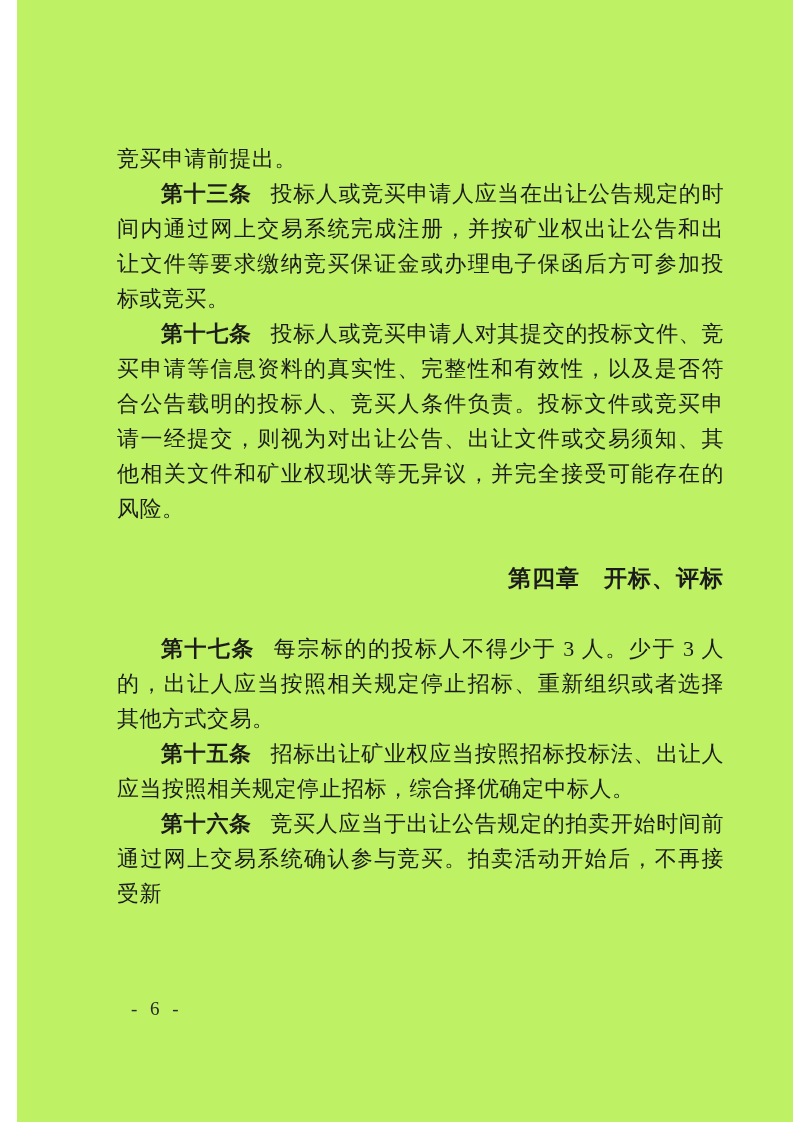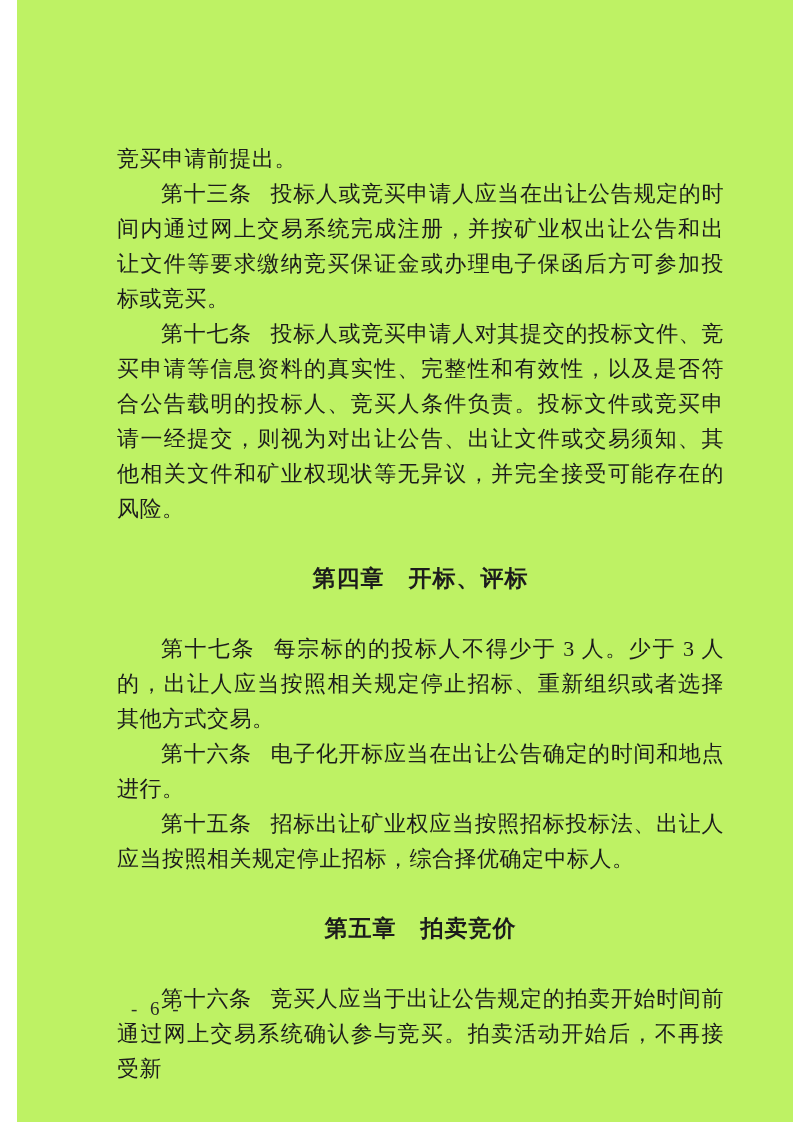--- a/index.html
+++ b/index.html
@@ -30,30 +30,30 @@
     text-align: justify;
     text-indent: 2em;
     letter-spacing: 0.5px;
     word-break: break-all;
   }
   .para.no-indent {
     text-indent: 0;
   }
   .lead {
     font-family: "Liberation Sans", sans-serif;
-    font-weight: 400;
+    font-weight: 700;
     margin-right: 0.85em;
   }
   .chapter {
     margin: 35px 0 35px 0;
     font-family: "Liberation Sans", sans-serif;
     font-weight: 700;
     font-size: 23px;
     line-height: 35px;
-    text-align: center;
+    text-align: right;
     letter-spacing: 1px;
   }
   .page-number {
     position: absolute;
     left: 114px;
     top: 998px;
     font-size: 19px;
     letter-spacing: 4px;
     color: #2a2a2a;
     font-family: "Liberation Serif", serif;
@@ -68,24 +68,22 @@
     <p class="para no-indent"><span>竞买申请前提出。</span></p>
 
     <p class="para"><span class="lead">第十三条</span><span>投标人或竞买申请人应当在出让公告规定的时间内通过网上交易系统完成注册，并按矿业权出让公告和出让文件等要求缴纳竞买保证金或办理电子保函后方可参加投标或竞买。</span></p>
 
     <p class="para"><span class="lead">第十七条</span><span>投标人或竞买申请人对其提交的投标文件、竞买申请等信息资料的真实性、完整性和有效性，以及是否符合公告载明的投标人、竞买人条件负责。投标文件或竞买申请一经提交，则视为对出让公告、出让文件或交易须知、其他相关文件和矿业权现状等无异议，并完全接受可能存在的风险。</span></p>
 
     <h2 class="chapter">第四章　开标、评标</h2>
 
     <p class="para"><span class="lead">第十七条</span><span>每宗标的的投标人不得少于 3 人。少于 3 人的，出让人应当按照相关规定停止招标、重新组织或者选择其他方式交易。</span></p>
 
-    <p class="para"><span class="lead">第十六条</span><span>电子化开标应当在出让公告确定的时间和地点进行。</span></p>
 
     <p class="para"><span class="lead">第十五条</span><span>招标出让矿业权应当按照招标投标法、出让人应当按照相关规定停止招标，综合择优确定中标人。</span></p>
 
-    <h2 class="chapter">第五章　拍卖竞价</h2>
 
     <p class="para"><span class="lead">第十六条</span><span>竞买人应当于出让公告规定的拍卖开始时间前通过网上交易系统确认参与竞买。拍卖活动开始后，不再接受新</span></p>
 
   </div>
 
   <div class="page-number">- 6 -</div>
 </div>
 
 </body></html>

